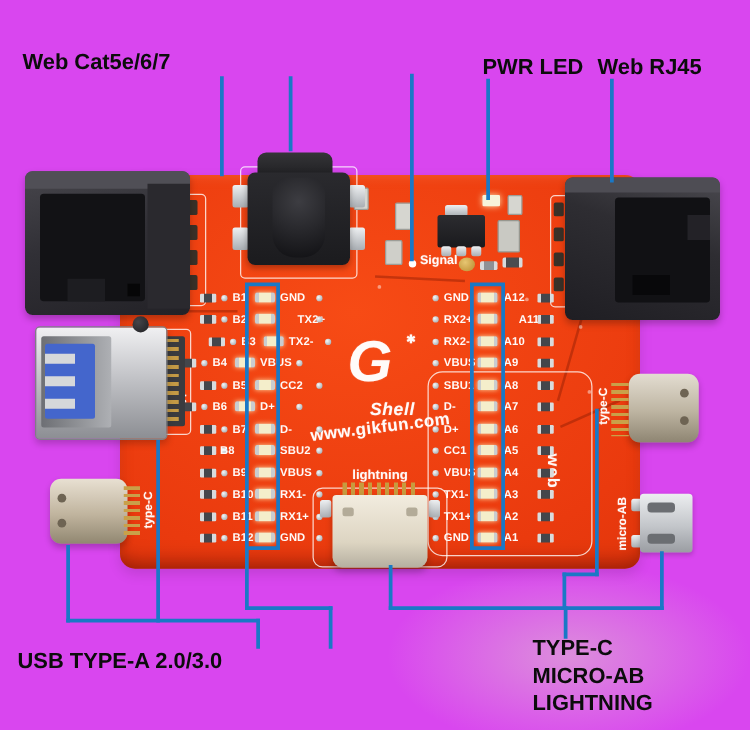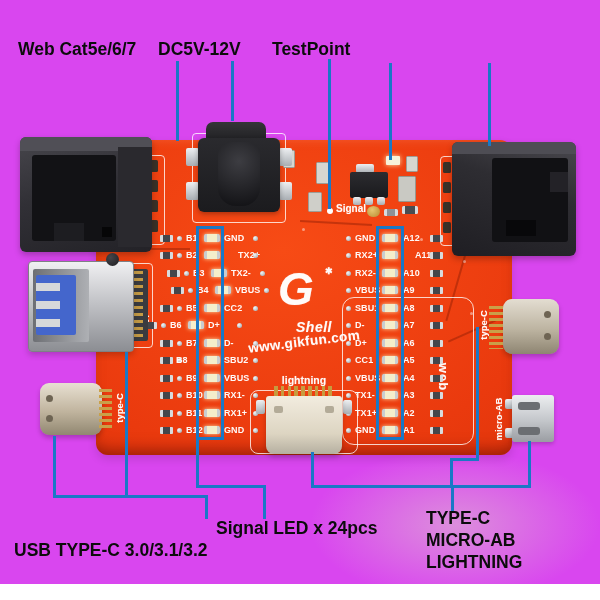--- a/index.html
+++ b/index.html
@@ -34,22 +34,22 @@
   .smd{position:absolute;border-radius:1.5px;z-index:9}
   .conn{position:absolute;z-index:10}
 </style>
 </head>
 <body>
 <div id="stage">
 
 <div class="shade" style="left:310px;top:450px;width:290px;height:150px;background:radial-gradient(closest-side,rgba(224,213,201,.5),rgba(224,213,201,0))"></div>
 
 <div class="lbl" style="left:18px;top:40px">Web Cat5e/6/7</div>
-<div class="lbl" style="left:158px;top:40px">DC5V-12V</div>
-<div class="lbl" style="left:272px;top:40px">TestPoint</div>
+<div class="lbl" style="left:386px;top:44px">PWR LED</div>
+<div class="lbl" style="left:478px;top:44px">Web RJ45</div>
 
 <div class="cl" style="left:176px;top:61px;width:3px;height:80px"></div>
 <div class="cl" style="left:231px;top:61px;width:3px;height:60px"></div>
 <div class="cl" style="left:328px;top:59px;width:3px;height:150px"></div>
 <div class="cl" style="left:389px;top:63px;width:3px;height:97px"></div>
 <div class="cl" style="left:488px;top:63px;width:3px;height:83px"></div>
 
 <div id="board"></div>
 
 <div class="trace" style="left:455px;top:252px;width:1.5px;height:70px;transform:rotate(16deg)"></div>
@@ -189,21 +189,21 @@
       <i class="dot" style="left:93px"></i>
     </div>
 <div class="prow" style="top:268px;left:167px">
       <i class="res"></i>
       <i class="dot" style="left:17px"></i>
       <span style="left:26px">B3</span>
       <i class="led" style="left:44px"></i>
       <span style="left:64px">TX2-</span>
       <i class="dot" style="left:93px"></i>
     </div>
-<div class="prow" style="top:285px;left:171px">
+<div class="prow" style="top:285px;left:144px">
       <i class="res"></i>
       <i class="dot" style="left:17px"></i>
       <span style="left:26px">B4</span>
       <i class="led" style="left:44px"></i>
       <span style="left:64px">VBUS</span>
       <i class="dot" style="left:93px"></i>
     </div>
 <div class="prow" style="top:303px;left:160px">
       <i class="res"></i>
       <i class="dot" style="left:17px"></i>
@@ -367,19 +367,18 @@
 <div class="cl" style="left:263px;top:485px;width:3px;height:34px"></div>
 
 <div class="cl" style="left:311px;top:452px;width:3px;height:36px"></div>
 <div class="cl" style="left:476px;top:327px;width:3px;height:134px"></div>
 <div class="cl" style="left:450px;top:458px;width:29px;height:3px"></div>
 <div class="cl" style="left:450px;top:458px;width:3px;height:30px"></div>
 <div class="cl" style="left:528px;top:441px;width:3px;height:47px"></div>
 <div class="cl" style="left:311px;top:485px;width:220px;height:3px"></div>
 <div class="cl" style="left:451px;top:485px;width:3px;height:26px"></div>
 
-<div class="lbl" style="left:14px;top:541px">USB TYPE-C 3.0/3.1/3.2</div>
-<div class="lbl" style="left:216px;top:519px">Signal LED x 24pcs</div>
+<div class="lbl" style="left:14px;top:519px">USB TYPE-A 2.0/3.0</div>
 <div class="lbl" style="left:426px;top:509px">TYPE-C</div>
 <div class="lbl" style="left:426px;top:531px">MICRO-AB</div>
 <div class="lbl" style="left:426px;top:553px">LIGHTNING</div>
 
 </div>
 
 </body></html>

